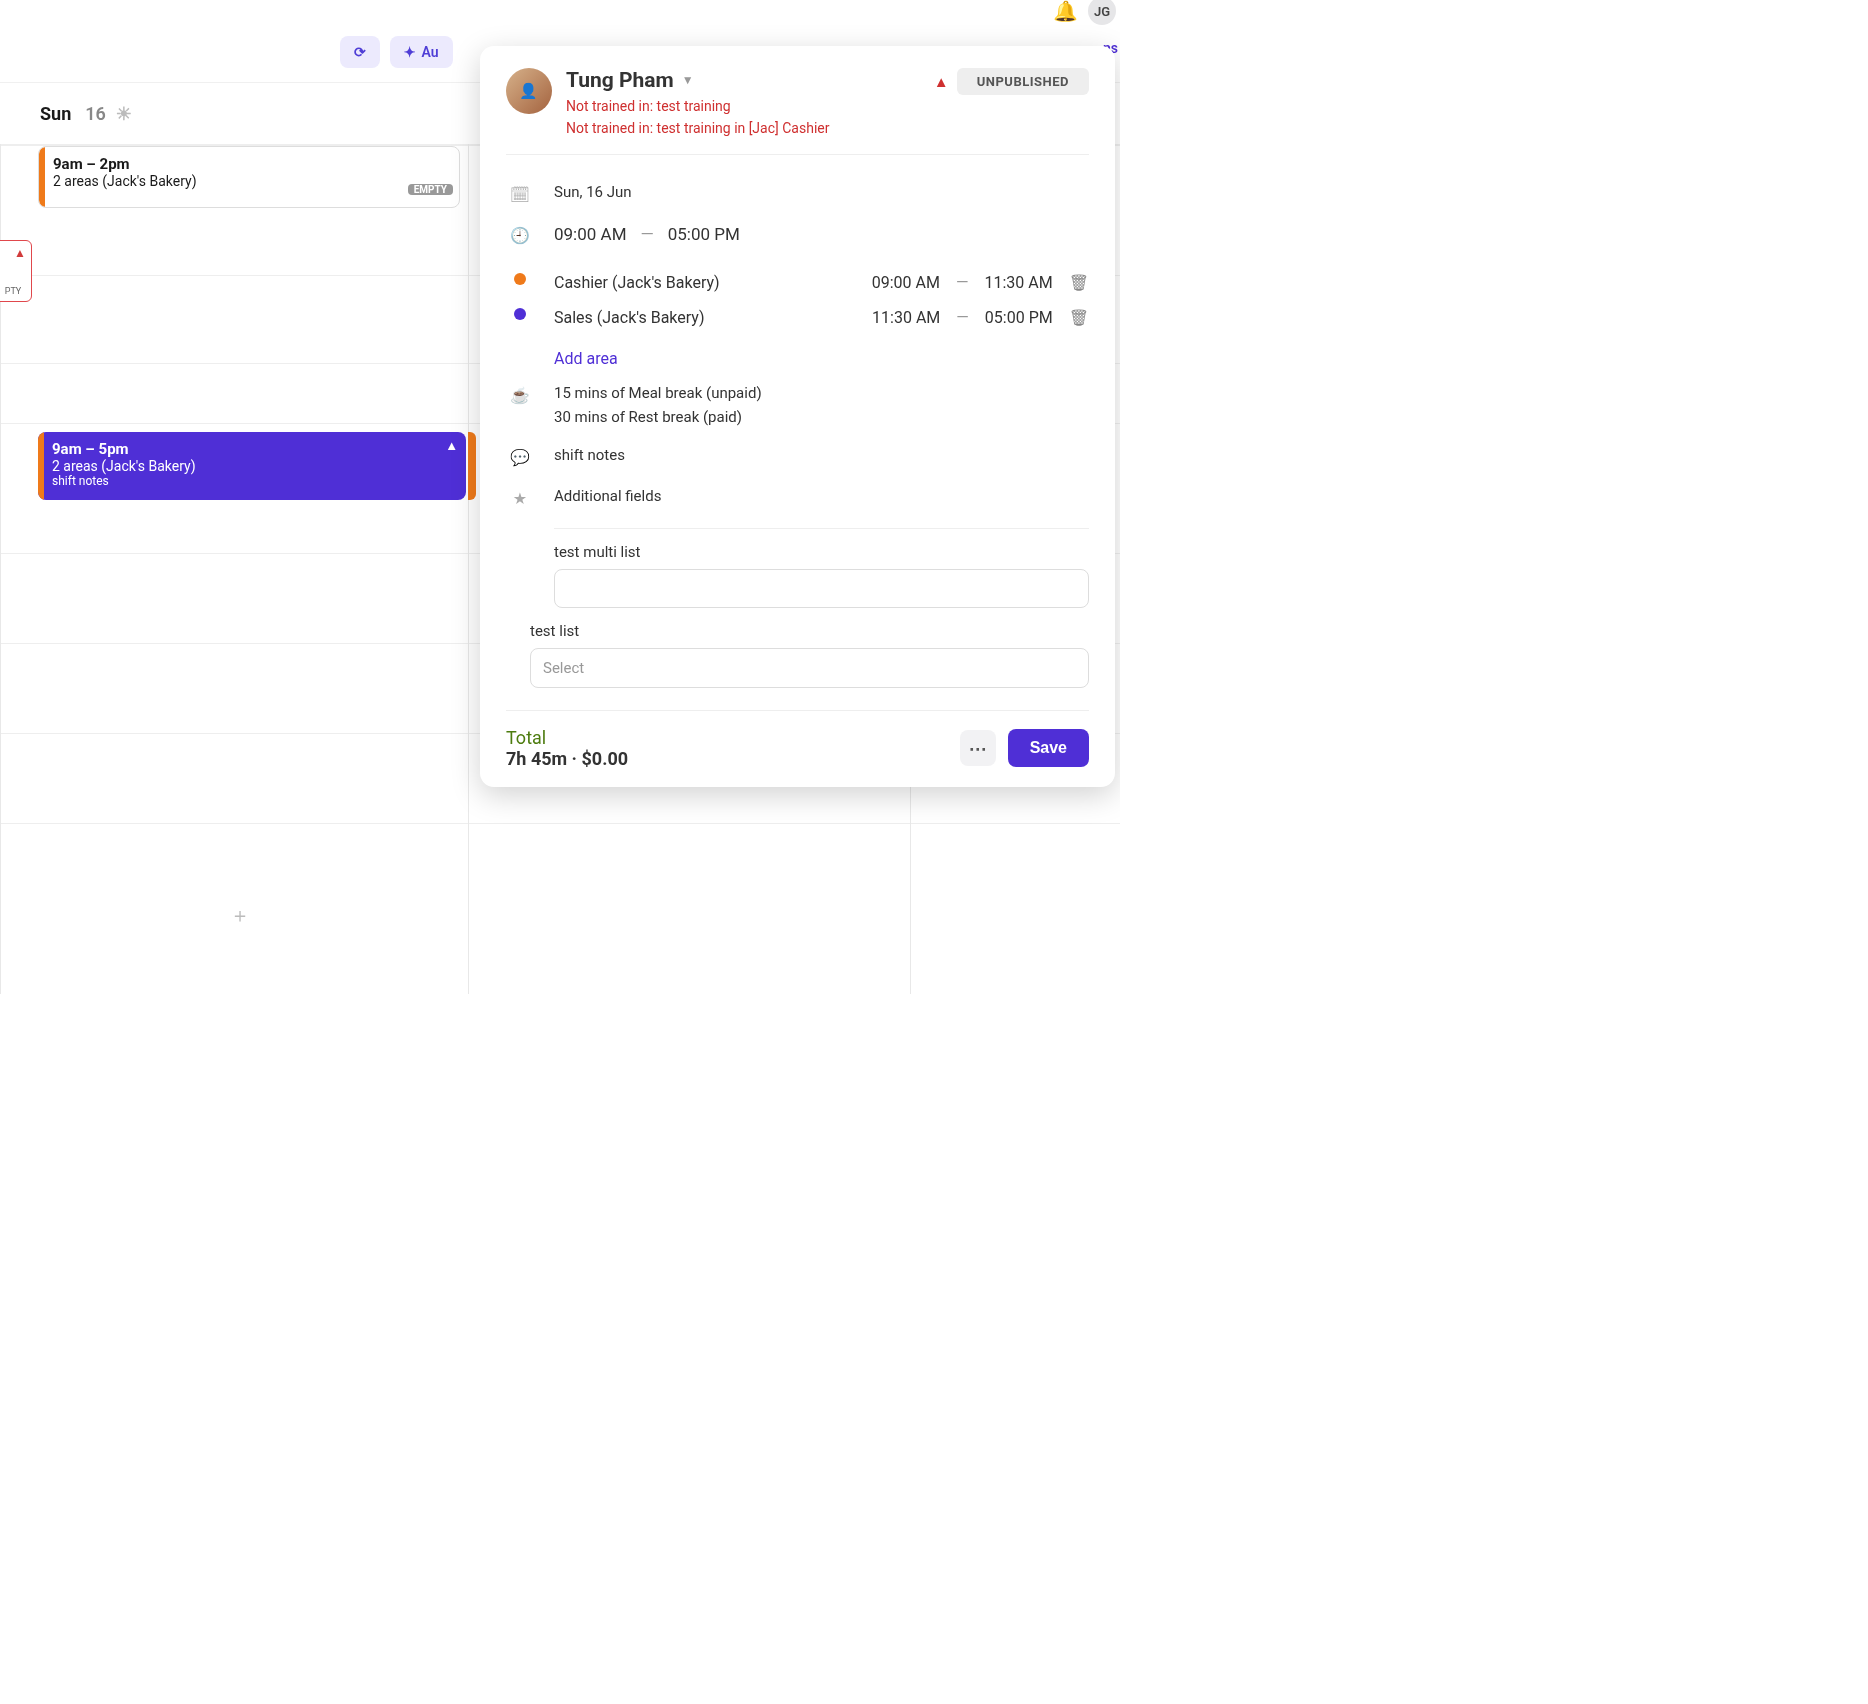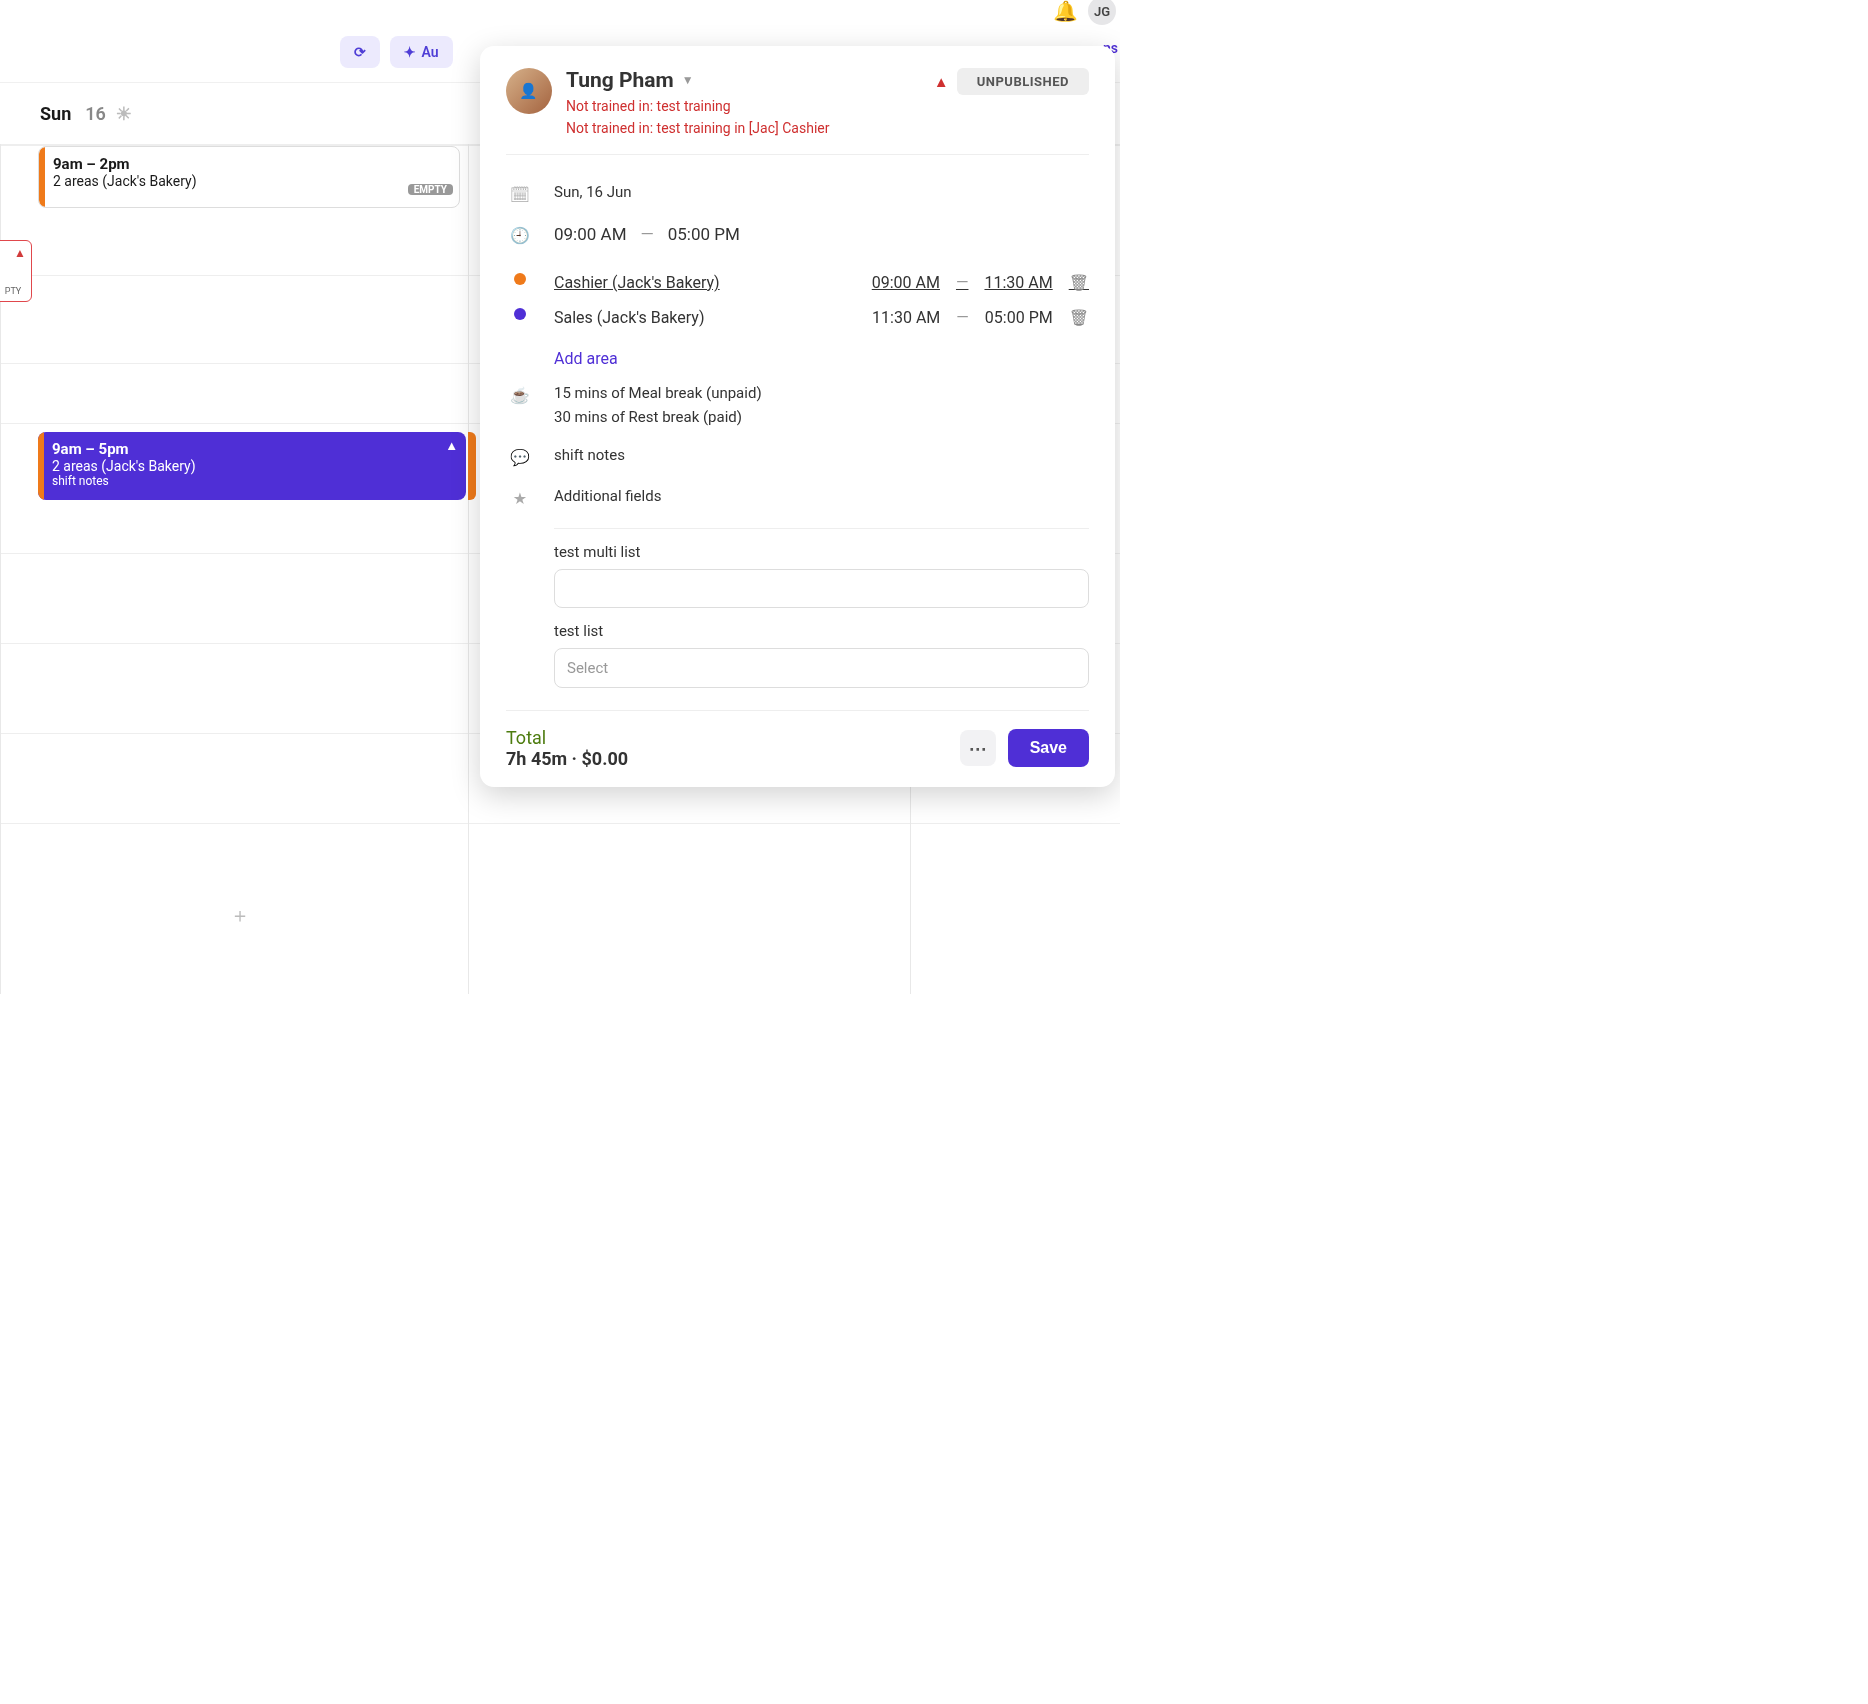--- a/index.html
+++ b/index.html
@@ -291,21 +291,21 @@
 
   <div class="panel-row">
     <span class="ico i-clock"></span>
     <div class="content muted time-range">
       <span>09:00 AM</span>
       <span class="dash">—</span>
       <span>05:00 PM</span>
     </div>
   </div>
 
-  <div class="panel-row" style="padding-bottom:0;text-decoration:underline;">
+  <div class="panel-row" style="padding-bottom:0;">
     <span class="ico" style="padding-top:8px;">
       <span class="dot dot-orange"></span>
     </span>
     <div class="content">
       <div class="area-row">
         <span class="area-name">Cashier (Jack's Bakery)</span>
         <div class="area-times">
           <span>09:00 AM</span>
           <span class="dash">—</span>
           <span>11:30 AM</span>
@@ -349,21 +349,21 @@
     <span class="ico i-star"></span>
     <div class="content">Additional fields</div>
   </div>
 
   <div class="field-block">
     <div class="field-label">test multi list</div>
     <input class="input" style="">
   </div>
 
 
-  <div style="margin-left:48px; margin-top:14px;">
+  <div style="margin-left:24px; margin-top:14px;">
     <div class="field-label">test list</div>
     <div class="input placeholder">Select</div>
   </div>
 
   <div class="panel-footer">
     <div>
       <div class="total-label">Total</div>
       <div class="total-value">7h 45m · $0.00</div>
     </div>
     <div class="footer-actions">

